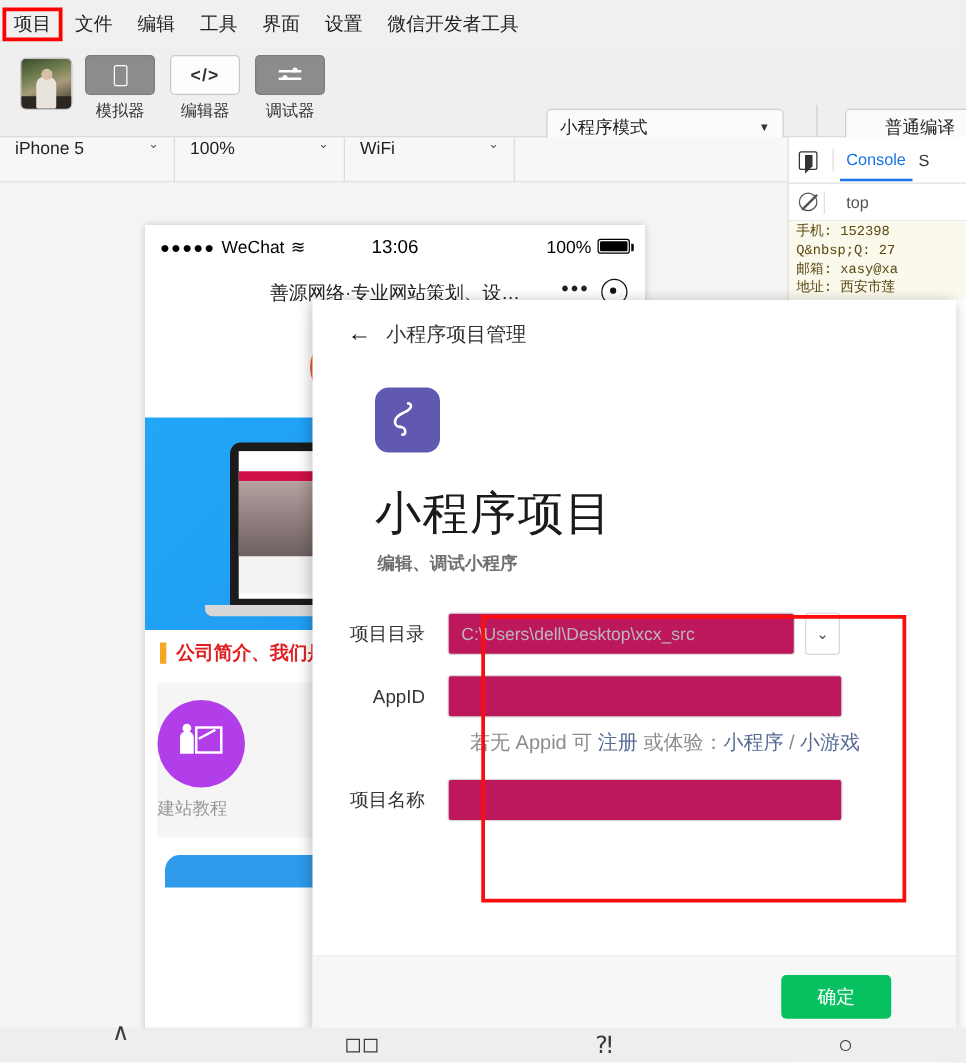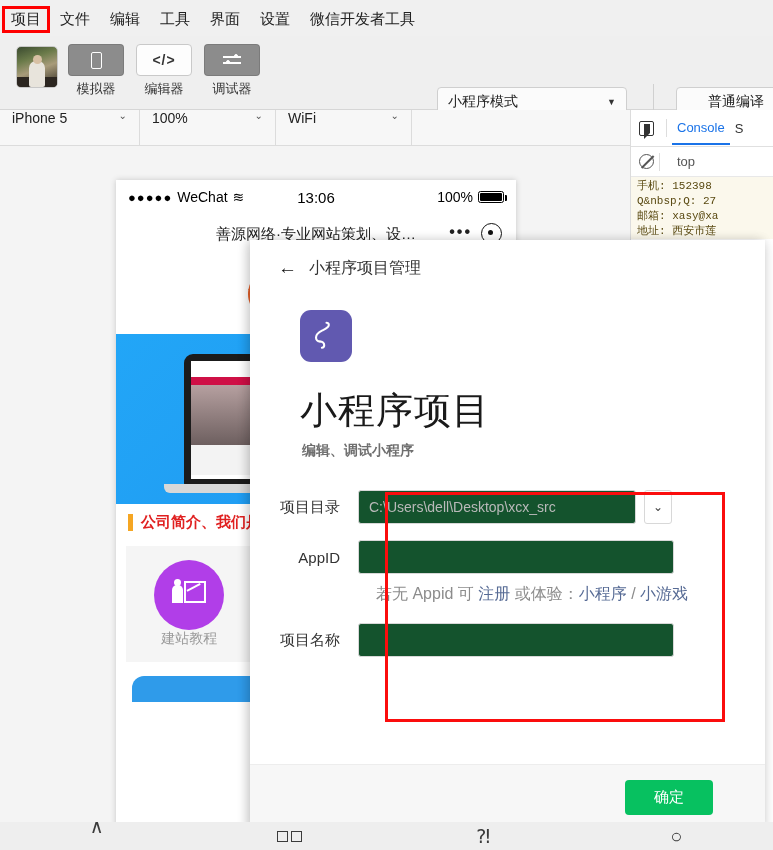--- a/index.html
+++ b/index.html
@@ -158,21 +158,21 @@
     background:#d8d8d8; border-radius:0 0 6px 6px;
   }
 
   .section-head {
     height:36px; display:flex; align-items:center; padding-left:12px; gap:8px; background:#fff;
   }
   .section-head .bar { width:5px; height:17px; background:#f5a623; }
   .section-head .txt { font-size:15px; font-weight:bold; color:#e02020; white-space:nowrap;}
 
   .grid-card { margin:6px 10px; background:#f5f5f5; padding:14px 0; display:flex; }
-  .gcell { width:33.33%; display:flex; flex-direction:column; align-items:center; }
+  .gcell { width:33.33%; display:flex; flex-direction:column; gap:8px; }
   .gcircle { width:70px; height:70px; border-radius:50%; display:flex; align-items:center; justify-content:center; }
   .gcircle.purple { background:#b13ee8; }
   .gcircle.orange { background:#f08c1e; }
   .gcircle.blue { background:#2f9bea; }
   .gcell .glabel { font-size:14px; color:#999; }
   .gi { width:34px; height:28px; position:relative; }
   .gi .frame { position:absolute; right:0; top:0; width:22px; height:22px; border:2.4px solid #fff; }
   .gi .arrow { position:absolute; right:3px; top:5px; width:15px; height:10px;
                border-top:2.4px solid #fff; transform:rotate(-28deg); }
   .gi .man { position:absolute; left:0; top:4px; width:11px; height:18px; background:#fff; border-radius:5px 5px 0 0;}
@@ -219,21 +219,21 @@
     background:#6159b0; display:flex; align-items:center; justify-content:center;
   }
   .modal-title { margin:24px 0 0 50px; font-size:37px; color:#1a1a1a; font-weight:normal; letter-spacing:1px;}
   .modal-sub { margin:6px 0 12px 52px; font-size:14px; color:#6f6f6f;font-weight:bold; }
 
   .form { position:relative; margin-top:30px; }
   .frow { display:flex; align-items:center; margin-bottom:16px; }
   .flabel { width:108px; text-align:right; padding-right:18px; font-size:15px; color:#333; flex:none; }
   .finput {
     width:278px; height:34px; border:1px solid #d8d8d8; border-radius:3px;
-    display:flex; align-items:center; padding:0 10px; font-size:14px; color:#b9b9b9; background:#14532d;
+    display:flex; align-items:center; padding:0 10px; font-size:14px; color:#b9b9b9; background:#be185d;
   }
   .fchevron {
     width:28px; height:34px; margin-left:8px; border:1px solid #d8d8d8; border-radius:3px;
     display:flex; align-items:center; justify-content:center; font-size:12px; color:#444; background:#fff;
   }
   .fhint { margin-left:126px; font-size:16px; color:#8c8c8c; margin-top:-6px; margin-bottom:18px; }
   .fhint a { color:#576b95; text-decoration:none; }
 
   .redbox {
     position:absolute; left:385px; top:492px; width:340px; height:230px;

